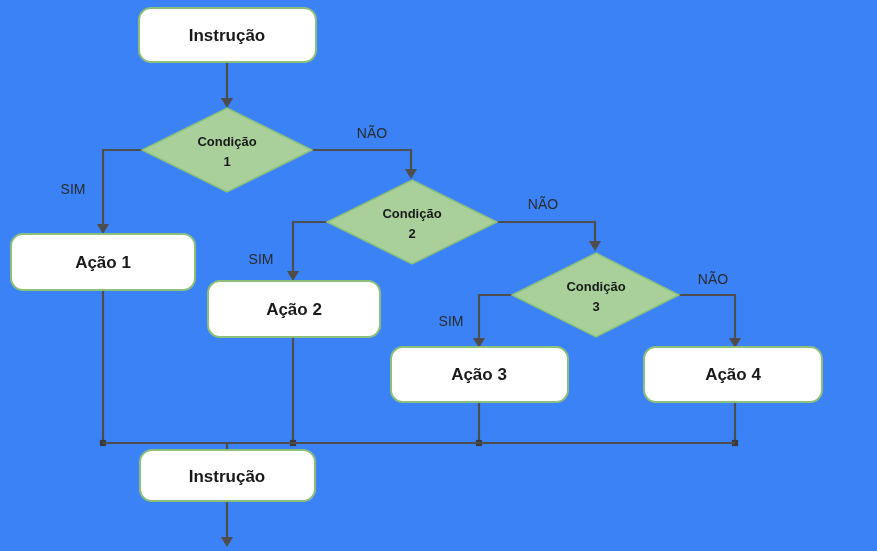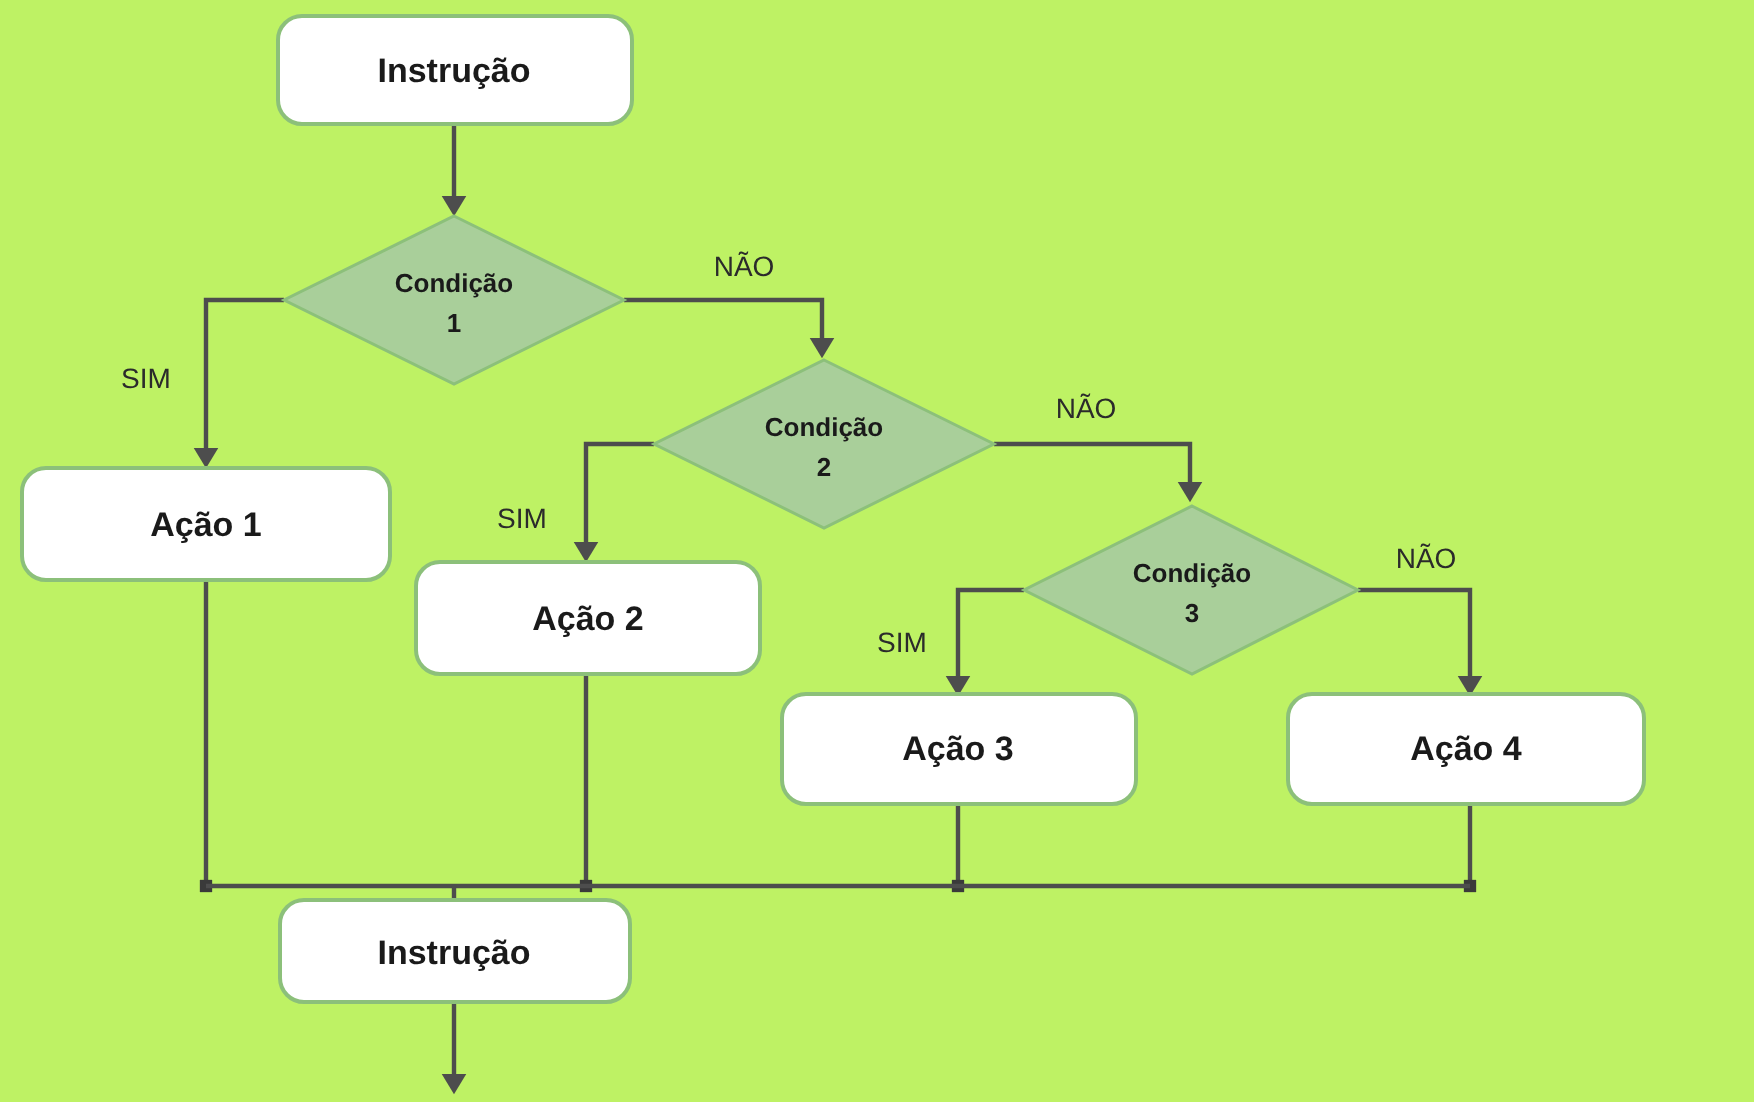--- a/index.html
+++ b/index.html
@@ -7,21 +7,21 @@
     padding: 0;
     background: #ffffff;
   }
   body {
     font-family: "Liberation Sans", sans-serif;
   }
   #flowchart-canvas {
     position: relative;
     width: 877px;
     height: 551px;
-    background: #bef264;
+    background: #3b82f6;
     overflow: hidden;
   }
   #flow-svg {
     position: absolute;
     left: 0;
     top: 0;
     width: 877px;
     height: 551px;
   }
   .node-label {

